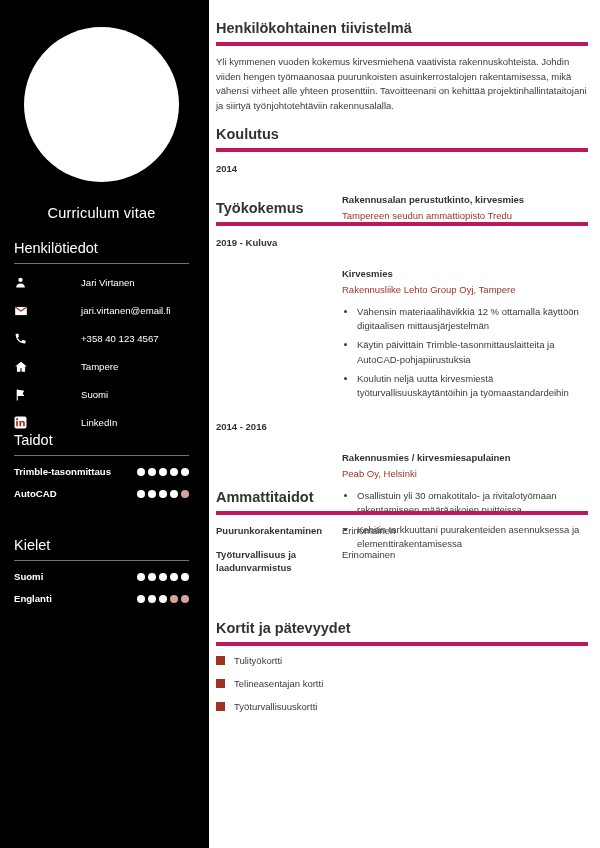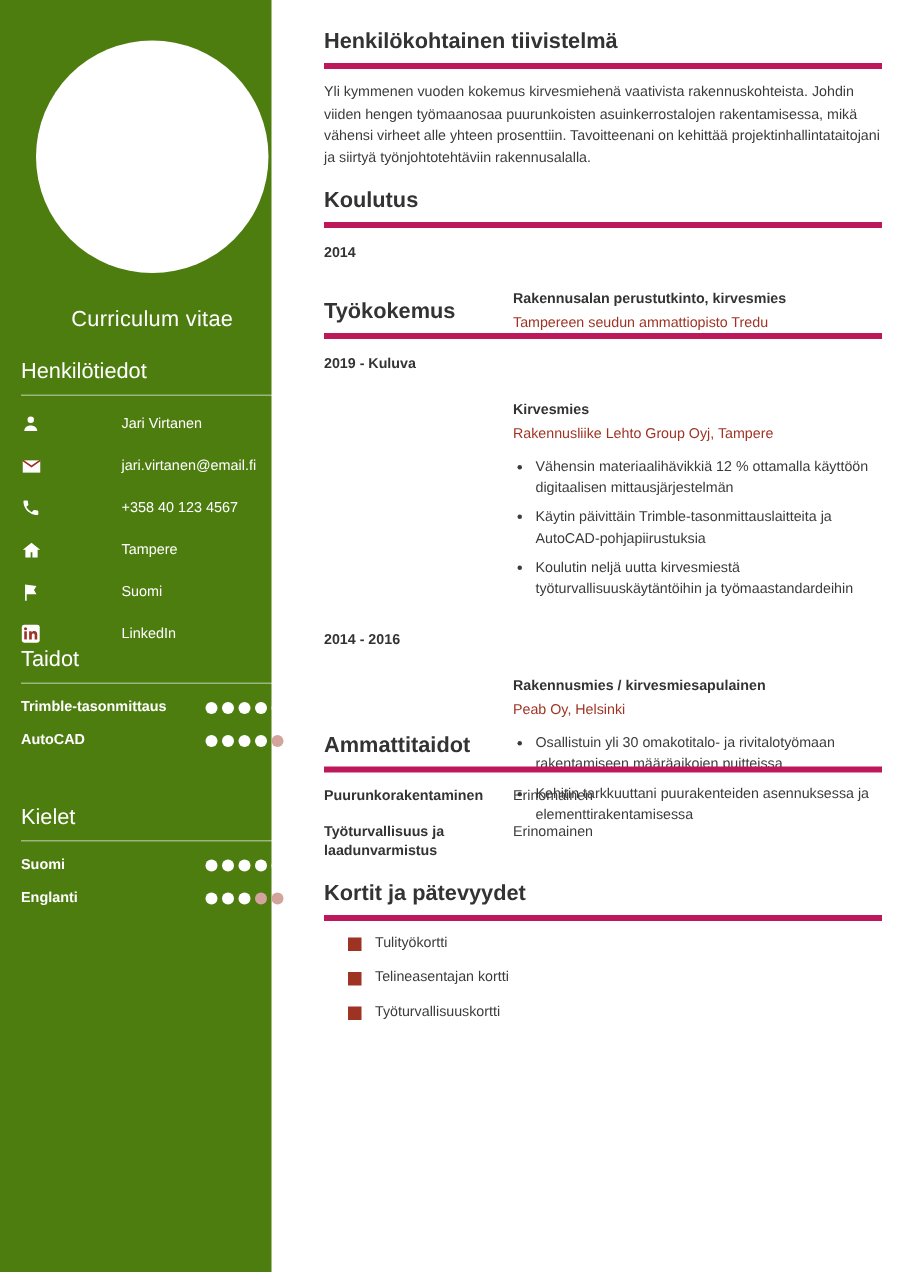--- a/index.html
+++ b/index.html
@@ -13,22 +13,22 @@
     position: relative;
     width: 600px; height: 848px;
     overflow: hidden;
     background: #ffffff;
   }
 
   
   .sidebar {
     position: absolute;
     left: 0; top: 0;
-    width: 181px; height: 848px;
-    background: #4d7c0f;
+    width: 209px; height: 848px;
+    background: #000000;
     color: #ffffff;
   }
   .photo {
     position: absolute;
     left: 24px; top: 27px;
     width: 155px; height: 155px;
     border-radius: 50%;
     background: #ffffff;
   }
   .cv-title {
@@ -144,21 +144,21 @@
   .sk-row { display: flex; margin-bottom: 10px; }
   .sk-label {
     flex: 0 0 126px;
     font-size: 9.5px;
     font-weight: bold;
     color: #333333;
     line-height: 13.6px;
   }
   .sk-level { font-size: 9.5px; color: #3b3b3b; line-height: 13.6px; }
 
-  .cert-row { display: flex; align-items: flex-end; margin-bottom: 12px; margin-left: 16px; }
+  .cert-row { display: flex; align-items: center; margin-bottom: 12px; }
   .cert-mark {
     width: 9px; height: 9px;
     background: #9e3324;
     flex: 0 0 9px;
     margin-right: 9px;
   }
   .cert-txt { font-size: 9.5px; color: #3b3b3b; }
 </style>
 </head>
 <body>
@@ -342,21 +342,21 @@
         <div class="sk-label">Puurunkorakentaminen</div>
         <div class="sk-level">Erinomainen</div>
       </div>
 
       <div class="sk-row">
         <div class="sk-label">Työturvallisuus ja laadunvarmistus</div>
         <div class="sk-level">Erinomainen</div>
       </div>
     </div>
 
-    <div class="sec" style="top:588px;">
+    <div class="sec" style="top:620px;">
       <div class="sec-h">Kortit ja pätevyydet</div>
 
       <div class="cert-row">
         <span class="cert-mark"></span>
         <span class="cert-txt">Tulityökortti</span>
       </div>
       <div class="cert-row">
         <span class="cert-mark"></span>
         <span class="cert-txt">Telineasentajan kortti</span>
       </div>

